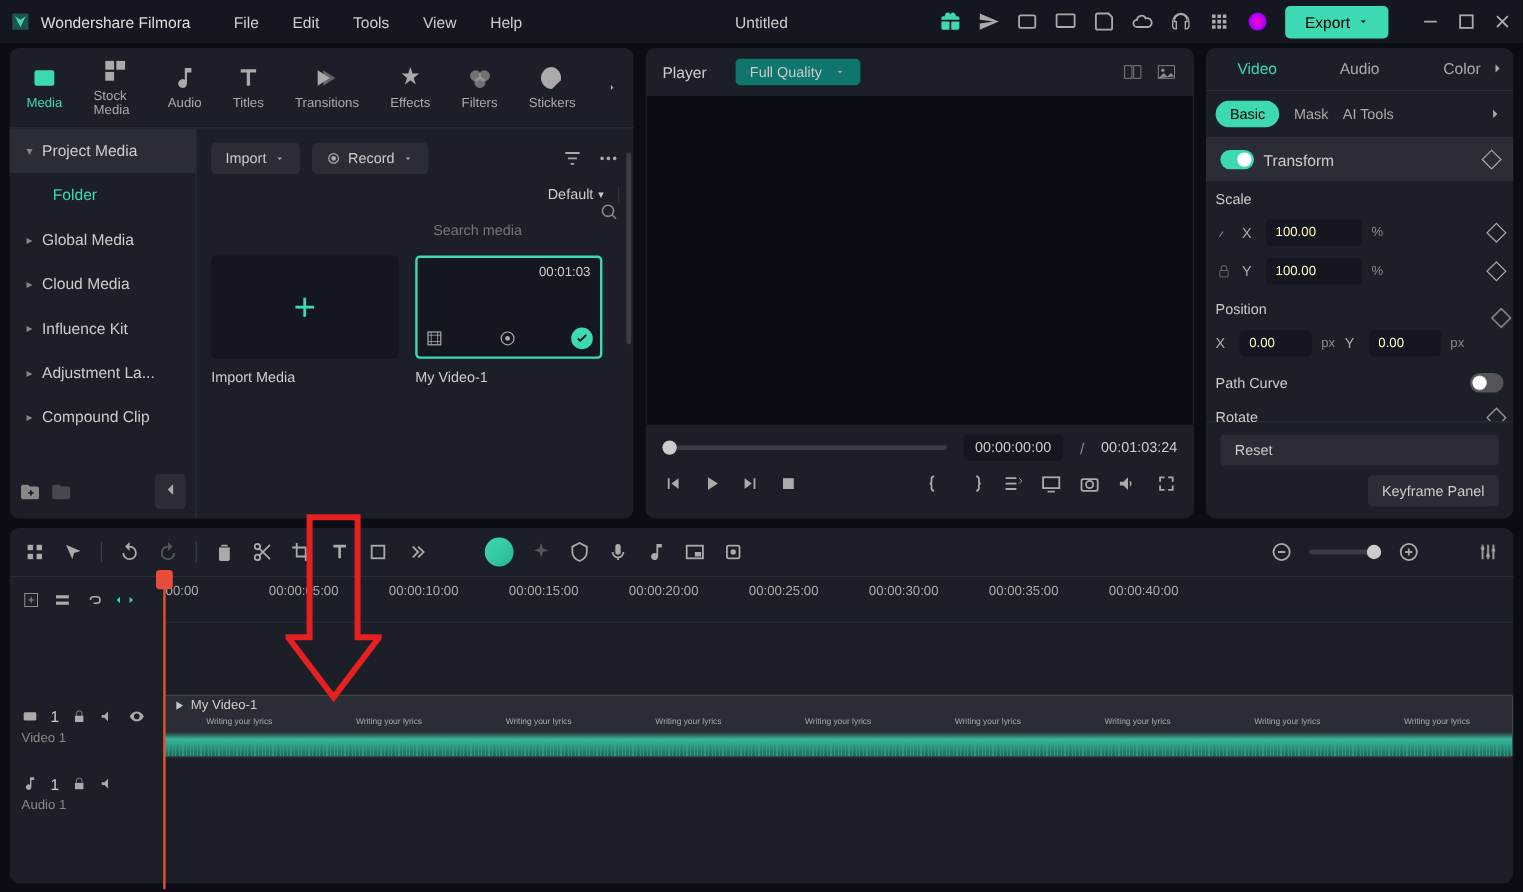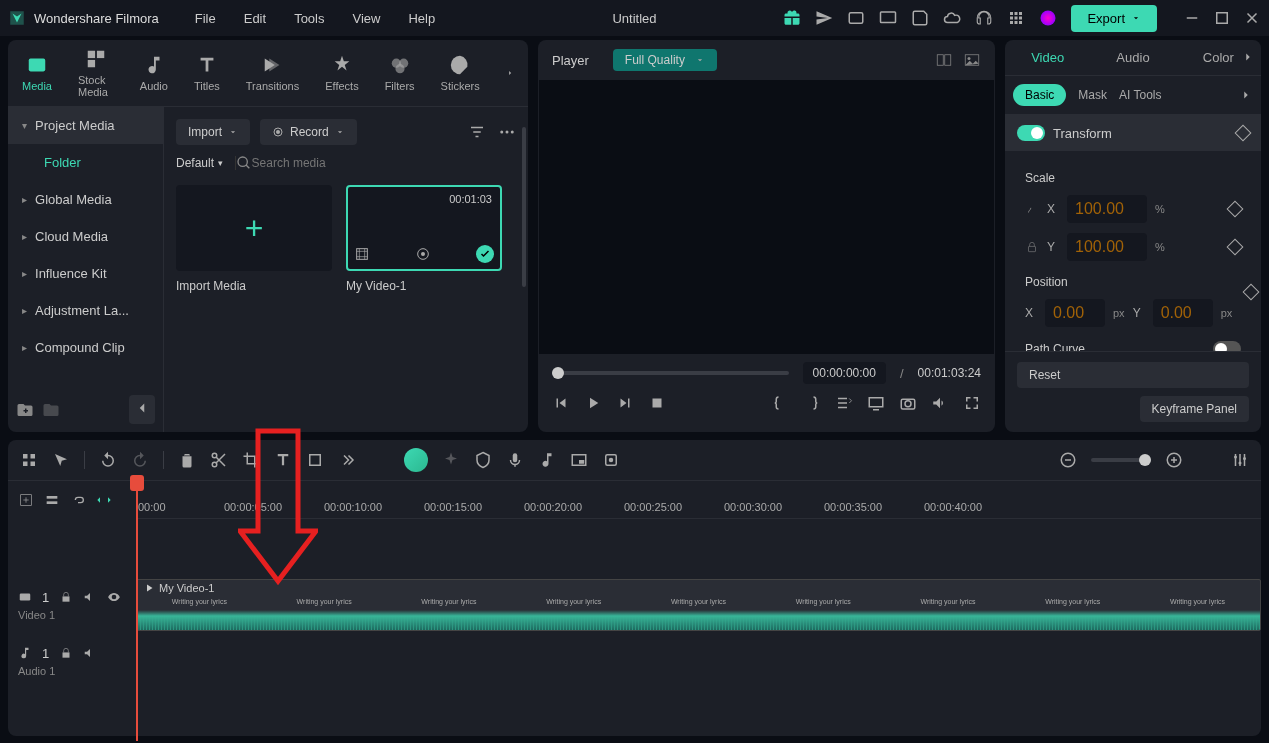--- a/index.html
+++ b/index.html
@@ -32,21 +32,21 @@
 .side-caret { font-size: 10px; color: #888; }
 .side-bottom { margin-top: auto; display: flex; padding: 8px; gap: 8px; align-items: center; }
 .side-bottom svg { width: 18px; height: 18px; fill: #888; }
 .side-collapse { margin-left: auto; background: #2a2d35; border-radius: 4px; padding: 4px; }
 
 .media-area { flex: 1; padding: 12px; position: relative; }
 .media-toolbar { display: flex; gap: 10px; align-items: center; margin-bottom: 10px; }
 .pill-btn { background: #2a2d35; padding: 6px 12px; border-radius: 4px; display: flex; align-items: center; gap: 6px; color: #ccc; font-size: 12px; cursor: pointer; }
 .tb-right { margin-left: auto; display: flex; gap: 12px; }
 .tb-right svg { width: 18px; height: 18px; fill: #aaa; }
-.search-row { display: flex; align-items: center; margin-bottom: 14px; }
+.search-row { display: flex; align-items: flex-end; margin-bottom: 14px; flex-direction: column; }
 .default-dd { color: #ccc; font-size: 12px; display: flex; align-items: center; gap: 4px; padding-right: 12px; border-right: 1px solid #333; }
 .search-icon { width: 16px; height: 16px; fill: #888; }
 .search-input { background: transparent; border: none; color: #888; font-size: 12px; outline: none; flex: 1; }
 .thumb-grid { display: flex; gap: 14px; flex-wrap: wrap; }
 .thumb { width: 156px; }
 .thumb-box { width: 156px; height: 86px; background: #14171f; border-radius: 4px; display: flex; align-items: center; justify-content: center; position: relative; }
 .thumb-box.bordered { border: 2px solid #3dd9b3; }
 .plus-big { font-size: 32px; color: #3dd9b3; font-weight: 200; }
 .thumb-label { font-size: 12px; color: #ccc; margin-top: 8px; }
 .duration { position: absolute; top: 6px; right: 8px; font-size: 11px; color: #ccc; }
@@ -77,51 +77,51 @@
 .right-panel { width: 256px; background: #1c1f27; border-radius: 8px; display: flex; flex-direction: column; overflow: hidden; }
 .rp-tabs { display: flex; border-bottom: 1px solid #2a2d35; position: relative; }
 .rp-tab { flex: 1; text-align: center; padding: 10px; color: #aaa; font-size: 13px; cursor: pointer; }
 .rp-tab.active { color: #3dd9b3; }
 .rp-chev { position: absolute; right: 6px; top: 10px; fill: #aaa; width: 14px; height: 14px; }
 .rp-subtabs { display: flex; align-items: center; padding: 8px 8px; gap: 12px; border-bottom: 1px solid #2a2d35; }
 .rp-pill { background: #3dd9b3; color: #000; padding: 4px 12px; border-radius: 12px; font-size: 12px; }
 .rp-subitem { color: #aaa; font-size: 12px; cursor: pointer; }
 .rp-subtabs svg { margin-left: auto; width: 14px; height: 14px; fill: #aaa; }
 .rp-scroll { flex: 1; overflow-y: auto; padding: 0; }
-.rp-section { padding: 20px; }
+.rp-section { padding: 8px; }
 .rp-header { display: flex; align-items: center; gap: 8px; background: #2a2d35; padding: 10px 12px; }
 .toggle { width: 28px; height: 16px; background: #3dd9b3; border-radius: 8px; position: relative; }
 .toggle::after { content: ''; position: absolute; left: 2px; top: 2px; width: 12px; height: 12px; background: #fff; border-radius: 50%; }
 .toggle.on::after { left: 14px; }
 .toggle.off { background: #555; }
 .toggle.off::after { left: 2px; }
 .diamond { width: 12px; height: 12px; border: 1.5px solid #aaa; transform: rotate(45deg); margin-left: auto; }
 .prop-label { color: #ccc; font-size: 12px; }
 .prop-row { display: flex; align-items: center; gap: 8px; margin-top: 10px; }
 .axis-label { color: #aaa; font-size: 12px; width: 12px; }
-.num-input { background: #14171f; border: none; color: #a16207; padding: 5px 8px; border-radius: 4px; font-size: 16px; width: 80px; }
+.num-input { background: #14171f; border: none; color: #fef9c3; padding: 5px 8px; border-radius: 4px; font-size: 11px; width: 80px; }
 .unit { color: #888; font-size: 11px; }
 .link-icon { width: 14px; height: 14px; fill: #888; }
 .knob { width: 20px; height: 20px; background: radial-gradient(circle at 30% 30%, #eee, #888); border-radius: 50%; }
 .rp-footer { display: flex; padding: 10px 12px; gap: 8px; border-top: 1px solid #2a2d35; flex-direction: column; }
 .foot-btn { background: #2a2d35; padding: 6px 12px; border-radius: 4px; color: #ccc; font-size: 12px; cursor: pointer; }
 .foot-btn.right { margin-left: auto; }
 
 .timeline { background: #1c1f27; border-radius: 8px; margin: 8px; padding: 0; height: 296px; position: relative; }
 .tl-toolbar { display: flex; align-items: center; padding: 8px 12px; gap: 14px; border-bottom: 1px solid #2a2d35; }
 .tl-toolbar svg { width: 18px; height: 18px; fill: #aaa; cursor: pointer; }
 .tl-sep { width: 1px; height: 18px; background: #3a3d45; }
 .ai-btn { width: 24px; height: 24px; background: linear-gradient(135deg, #3dd9b3, #2bb890); border-radius: 50%; }
 .zoom-slider { width: 60px; height: 4px; background: #3a3d45; border-radius: 2px; position: relative; }
 .zoom-slider::after { content: ''; position: absolute; right: 0; top: -4px; width: 12px; height: 12px; background: #ccc; border-radius: 50%; }
 .tl-ruler { height: 38px; display: flex; }
 .ruler-side { width: 128px; display: flex; align-items: center; padding: 0 10px; gap: 10px; }
 .ruler-side svg { width: 16px; height: 16px; fill: #aaa; }
 .ruler-track { flex: 1; position: relative; display: flex; border-bottom: 1px solid #2a2d35; }
-.tick { position: absolute; top: 20px; font-size: 11px; color: #aaa; }
+.tick { position: absolute; top: 6px; font-size: 11px; color: #aaa; }
 .playhead { position: absolute; left: 0; top: 0; width: 2px; height: 260px; background: #e74c3c; z-index: 5; }
 .playhead::before { content: ''; position: absolute; top: -6px; left: -6px; width: 14px; height: 16px; background: #e74c3c; border-radius: 3px; }
 .tl-body { display: flex; height: 218px; position: relative; }
 .track-labels { width: 128px; }
 .track-label { height: 56px; display: flex; flex-direction: column; justify-content: center; padding: 4px 10px; gap: 4px; }
 .track-label-row { display: flex; gap: 10px; align-items: center; }
 .track-label-row svg { width: 14px; height: 14px; fill: #aaa; }
 .track-name { font-size: 11px; color: #888; }
 .track-area { flex: 1; position: relative; }
 .track-lane { height: 56px; position: relative; }

